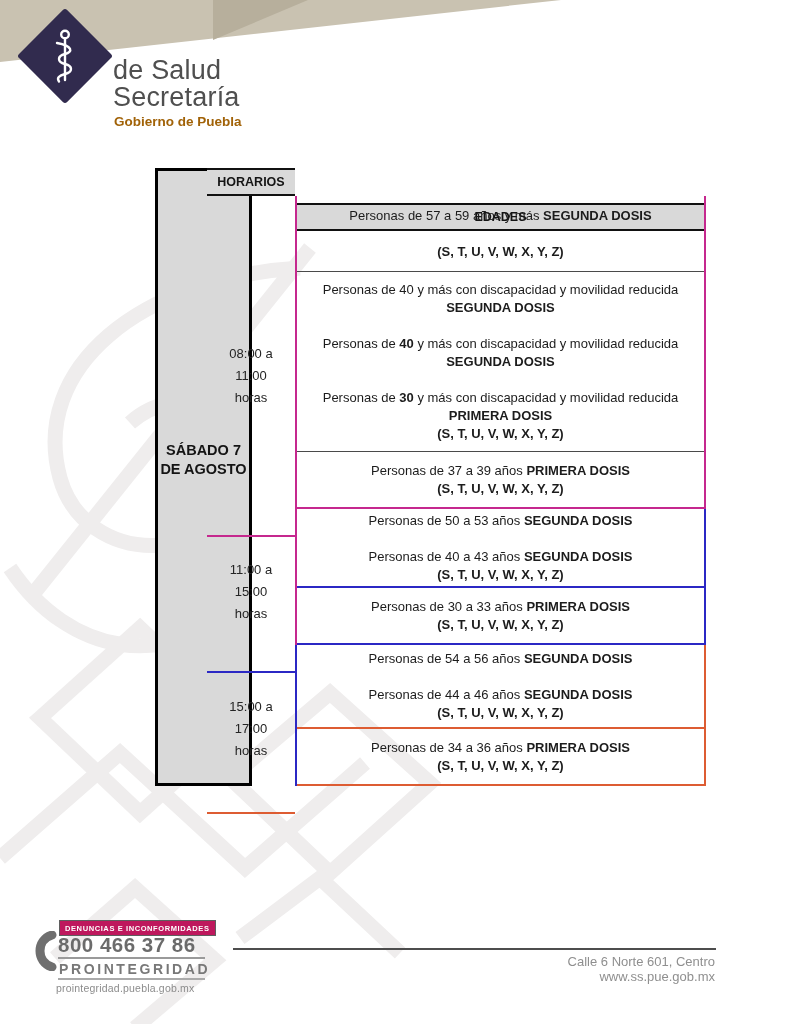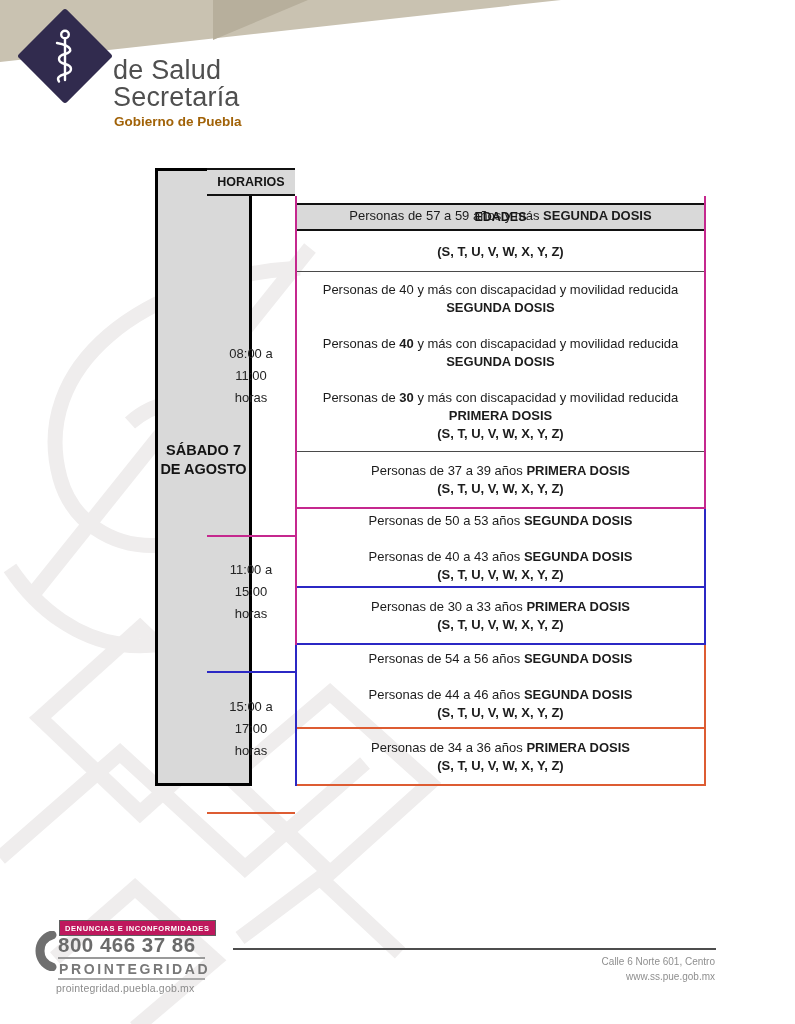--- a/index.html
+++ b/index.html
@@ -71,21 +71,21 @@
     font-size:20.5px; font-weight:bold; color:#6b6b6b; letter-spacing:0.5px; }
   .rule1 { position:absolute; left:58px; top:957px; width:147px; height:2px; background:#9a9a9a; }
   .prog { position:absolute; left:59px; top:961px; width:148px;
     font-size:14px; font-weight:bold; letter-spacing:2.6px; color:#787878; }
   .rule2 { position:absolute; left:58px; top:978px; width:147px; height:1.5px; background:#aaaaaa; }
   .url { position:absolute; left:56px; top:982px; width:150px;
     font-size:10.5px; color:#8c8c8c; letter-spacing:0.2px; }
   .phone-ic { position:absolute; left:30px; top:931px; }
   .divline { position:absolute; left:233px; top:948px; width:483px; height:2px; background:#4d4d4d; }
   .addr { position:absolute; right:80px; top:955px; text-align:right;
-    font-size:10px; line-height:14.5px; color:#8f8f8f;margin-left:12px; }
+    font-size:13px; line-height:14.5px; color:#8f8f8f;margin-left:12px; }
 </style>
 </head>
 <body>
 
 <div class="page">
 
   <div class="band"></div>
   <div class="band-fold"></div>
 
   <div class="diamond">

